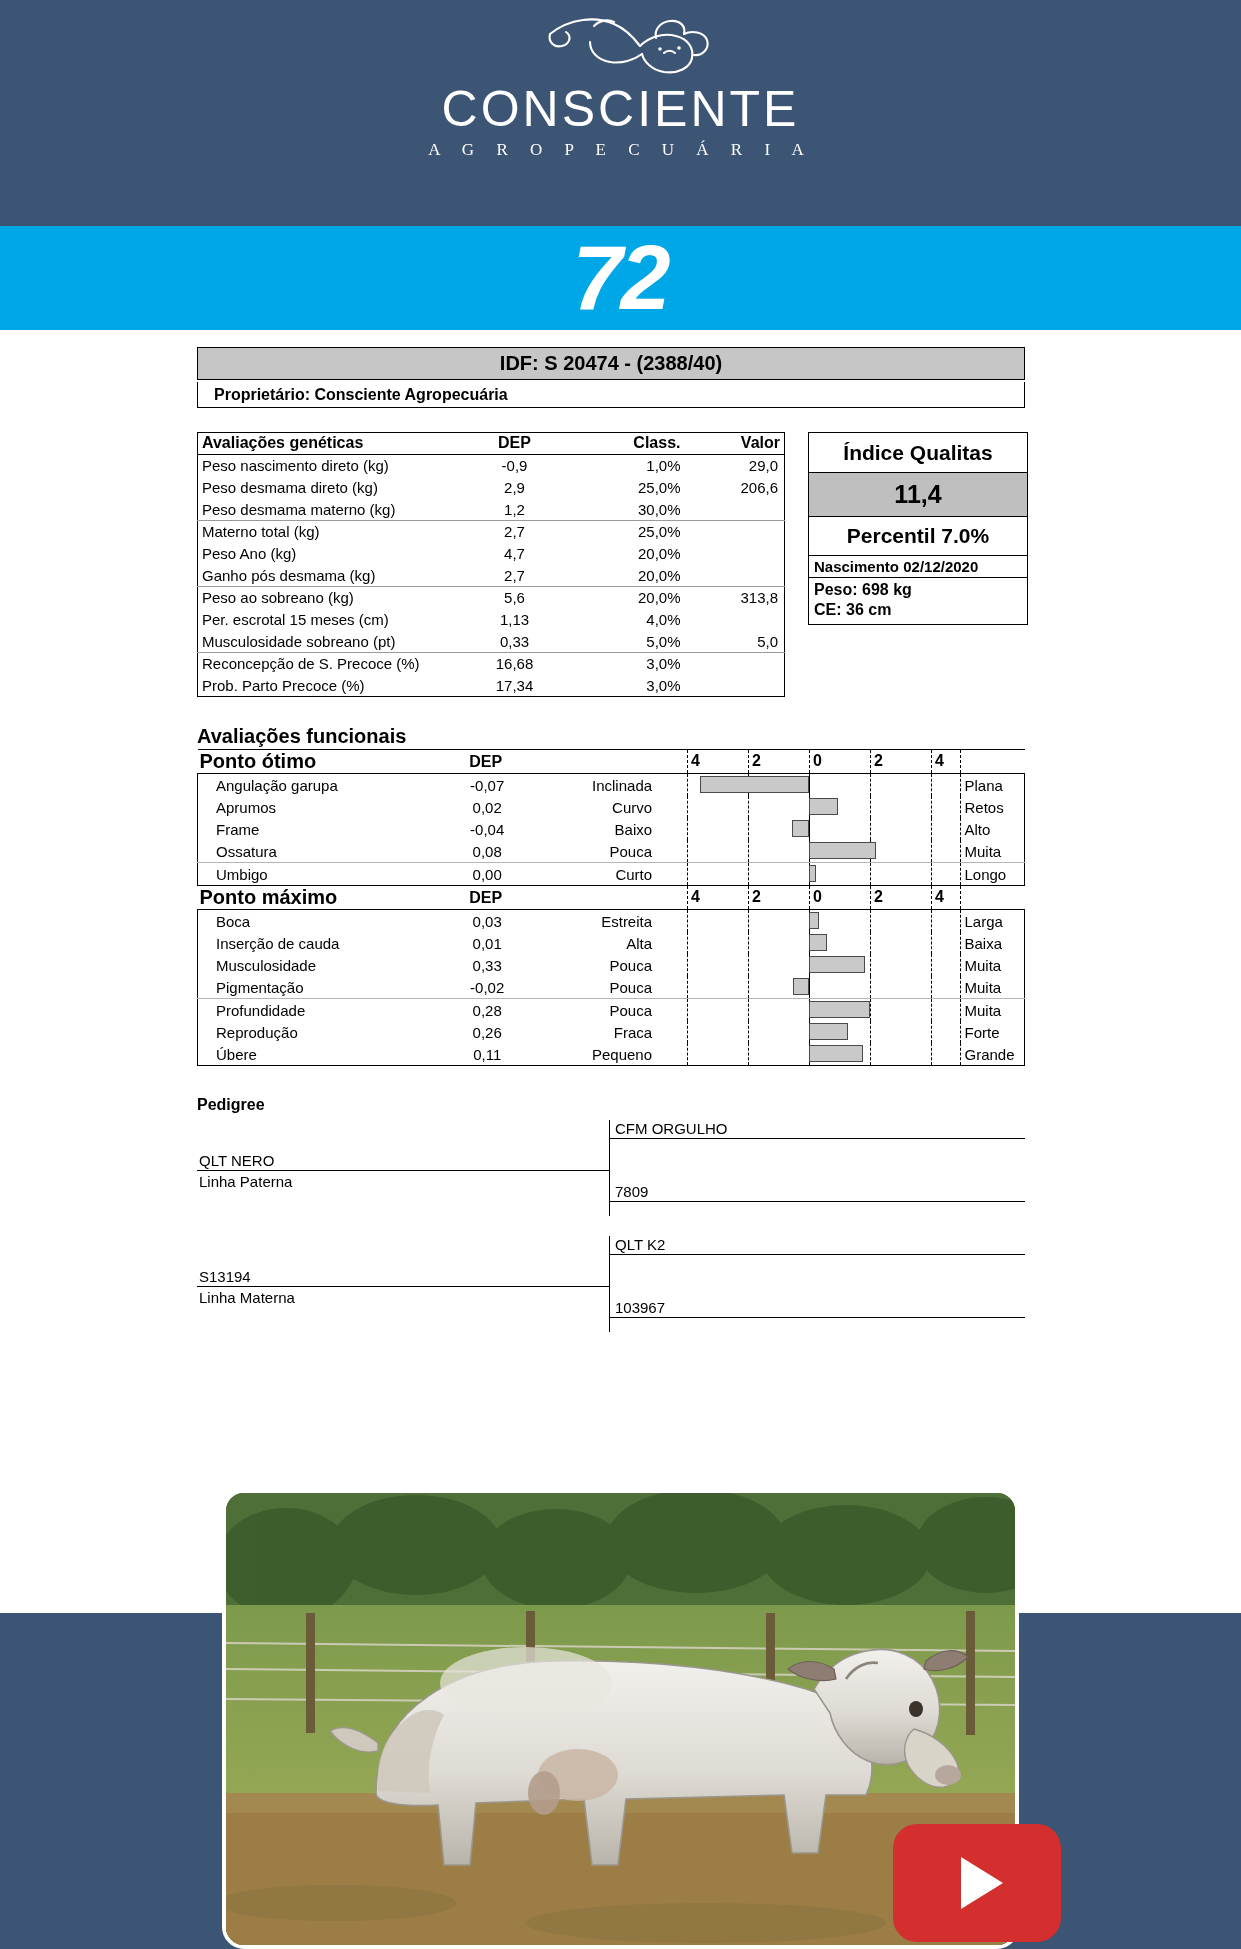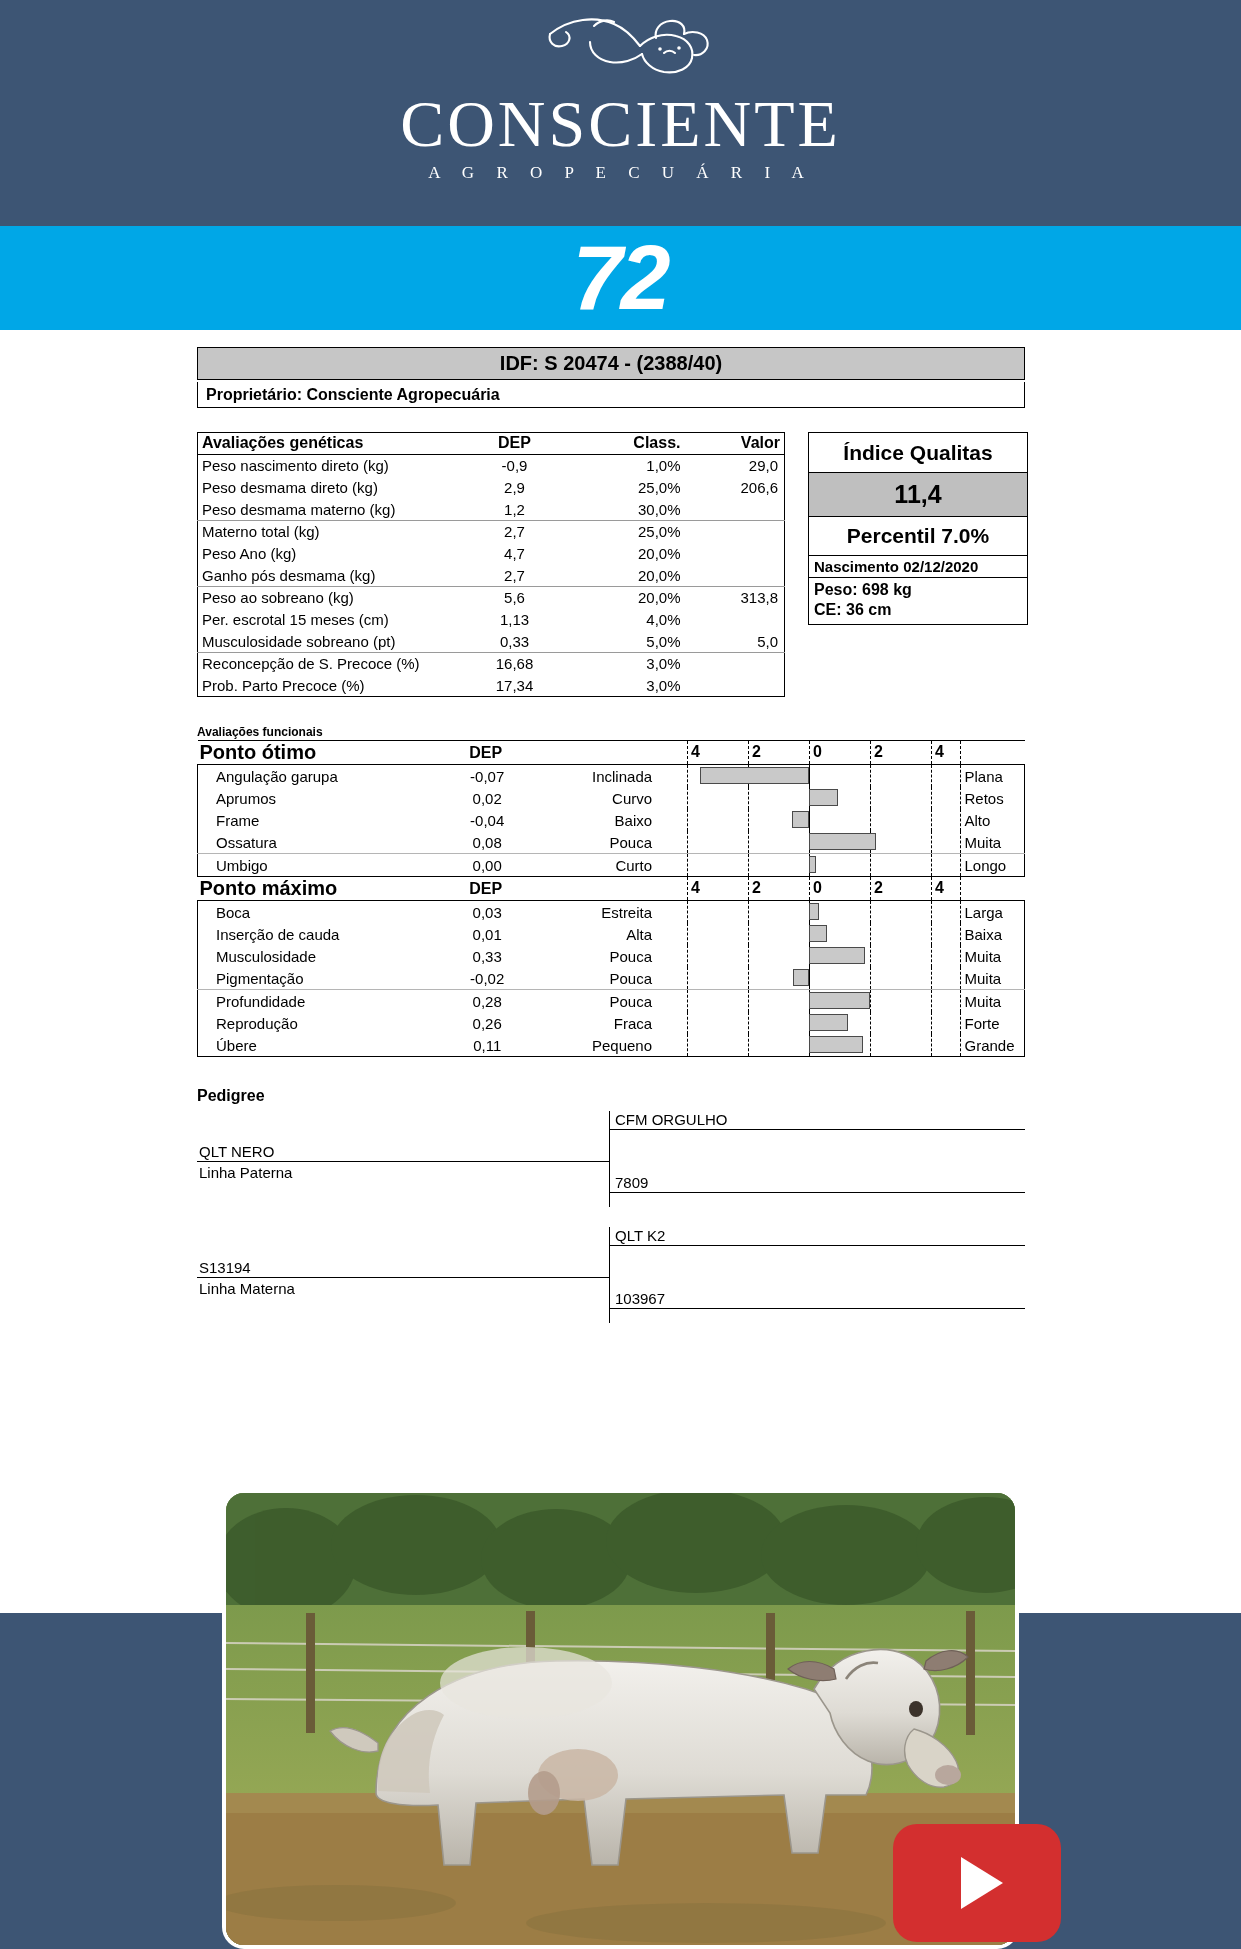--- a/index.html
+++ b/index.html
@@ -17,23 +17,23 @@
     width: 1241px; height: 226px;
     background: #3d5574;
     position: relative;
   }
   .logo-wrap {
     position: absolute; left: 0; right: 0; top: 8px;
     display: flex; flex-direction: column; align-items: center;
   }
   .logo-mark { width: 170px; height: 72px; }
   .logo-name {
-    color: #ffffff; font-family: Liberation Serif, serif;
-    font-size: 66px; letter-spacing: 3px; line-height: 1;
-    margin-top: 11px;
+    color: #ffffff; font-family: Liberation Sans, sans-serif;
+    font-size: 50px; letter-spacing: 3px; line-height: 1;
+    margin-top: 4px;
   }
   .logo-sub {
     color: #ffffff; font-family: "Liberation Serif", serif;
     font-size: 17px; letter-spacing: 9px; margin-top: 6px;
   }
 
   .bluebar {
     width: 1241px; height: 104px;
     background: #00a7e7;
     display: flex; align-items: center; justify-content: center;
@@ -49,21 +49,21 @@
 
   .idf-bar {
     margin: 17px 0 0 197px; width: 828px; height: 33px;
     background: #c6c6c6; border: 1px solid #000;
     display: flex; align-items: center; justify-content: center;
     font-weight: bold; font-size: 20px; color: #000;
   }
   .owner-bar {
     margin: 2px 0 0 197px; width: 828px; height: 26px;
     border: 1px solid #000; border-top: none;
-    display: flex; align-items: center; padding-left: 8px;
+    display: flex; align-items: center; padding-left: 16px;
     font-weight: bold; font-size: 16px;
   }
 
   
   .gen-wrap { margin: 24px 0 0 197px; display: flex; align-items: flex-start; }
   table.gen {
     width: 588px; border-collapse: collapse;
     border: 1.6px solid #000; font-size: 15px;
   }
   table.gen th, table.gen td { padding: 1px 4px; }
@@ -101,21 +101,21 @@
     padding: 7px 0; border-bottom: 1.3px solid #000;
   }
   .qual-birth {
     font-weight: bold; font-size: 15px; padding: 2px 0 2px 5px;
     border-bottom: 1.3px solid #000;
   }
   .qual-meas { font-weight: bold; font-size: 16px; padding: 2px 0 4px 5px; line-height: 1.25; }
 
   
   .func-title {
-    margin: 28px 0 1px 197px; font-weight: bold; font-size: 12px;
+    margin: 28px 0 1px 197px; font-weight: bold; font-size: 20px;
   }
   .func-block { margin-left: 197px; width: 828px; }
   table.func { width: 828px; border-collapse: collapse; font-size: 15px; }
   table.func td { padding: 0; }
 
   .fh { height: 23px; }
   .fh .hdr-name { font-weight: bold; font-size: 20px; text-align: left; padding-left: 2px; }
   .fh .hdr-dep  { font-weight: bold; font-size: 16px; text-align: left; padding-left: 24px;}
   .fh-scale { position: relative; height: 23px; }
   .fh-top-rule { border-top: 1.6px solid #000; }

